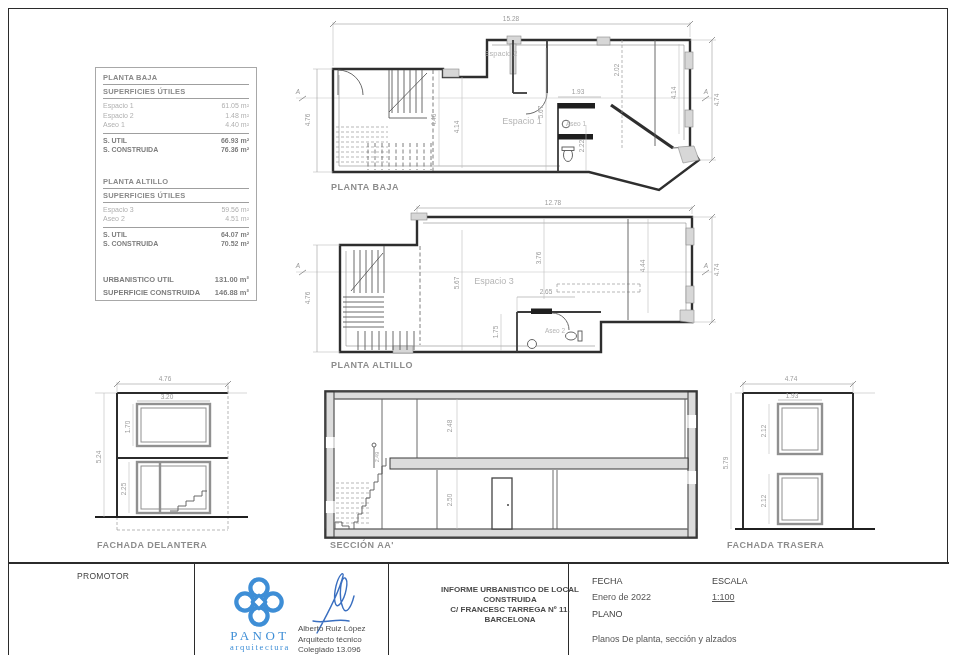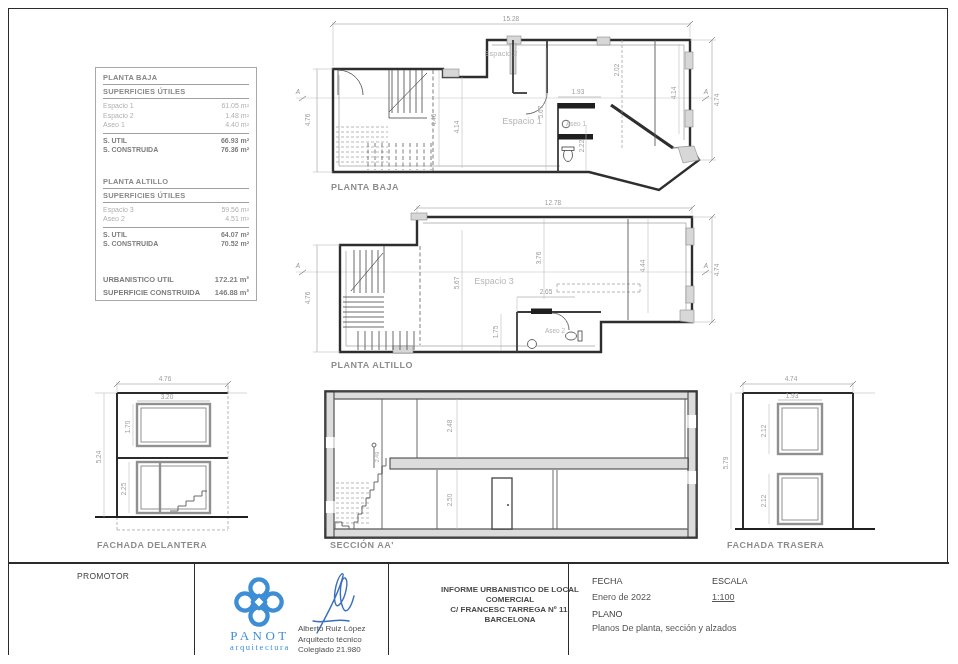--- a/index.html
+++ b/index.html
@@ -60,21 +60,21 @@
   #tb-architect{position:absolute;left:289px;top:60px;font-size:8px;line-height:10.5px;color:#4d4d4d;}
   #tb-project{position:absolute;left:379px;top:21px;width:180px;text-align:center;
         font-size:8px;font-weight:bold;line-height:10px;color:#4a4a4a;padding-left:32px;}
   .tb-label{font-size:9px;color:#3f3f3f;}
   .tb-value{font-size:9px;color:#555;}
   #tb-fecha-l{position:absolute;left:583px;top:12px;}
   #tb-fecha-v{position:absolute;left:583px;top:28px;}
   #tb-escala-l{position:absolute;left:703px;top:12px;}
   #tb-escala-v{position:absolute;left:703px;top:28px;text-decoration:underline;}
   #tb-plano-l{position:absolute;left:583px;top:45px;}
-  #tb-plano-v{position:absolute;left:583px;top:59px;width:150px;line-height:11px;}
+  #tb-plano-v{position:absolute;left:583px;top:70px;width:150px;line-height:11px;}
   #tb-sheetnum{position:absolute;left:843px;top:8px;width:90px;text-align:center;
         font-size:55px;font-weight:bold;color:#0e0e0e;letter-spacing:-1px;}
 </style>
 </head>
 <body>
 
 <div id="page">
   <div id="sheet-border"></div>
 
   <svg id="drawings" width="958" height="664" viewBox="0 0 958 664">
@@ -357,21 +357,21 @@
         <span>S. UTIL</span>
         <span>64.07 m²</span>
       </div>
     <div class="at-row total">
         <span>S. CONSTRUIDA</span>
         <span>70.52 m²</span>
       </div>
     <div class="at-gap2"></div>
     <div class="at-grand">
         <span>URBANISTICO UTIL</span>
-        <span>172.21 m²</span>
+        <span>131.00 m²</span>
       </div>
     <div class="at-grand">
         <span>SUPERFICIE CONSTRUIDA</span>
         <span>146.88 m²</span>
       </div>
   </div>
 
   <div id="title-block">
     <div class="tb-div" style="left:185px"></div>
     <div class="tb-div" style="left:379px"></div>
@@ -390,26 +390,26 @@
     </svg>
     <div id="tb-logo-name">PANOT</div>
     <div id="tb-logo-sub">arquitectura</div>
 
     <svg id="tb-signature" width="70" height="72" viewBox="0 0 70 72">
       <path d="M12,66 C22,48 34,26 38,9 C39,4 34,7 31,19 C28,32 30,43 35,37 C41,30 44,13 40,11 C36,9 33,29 38,41 C41,48 46,41 49,29 M8,54 C20,57 30,51 44,54" stroke="#3a6fc0" fill="none" stroke-width="1.4" stroke-linecap="round"></path>
     </svg>
     <div id="tb-architect">
       <div>Alberto Ruiz López</div>
       <div>Arquitecto técnico</div>
-      <div>Colegiado 21.980</div>
+      <div>Colegiado 13.096</div>
     </div>
 
     <div id="tb-project">
       <div>INFORME URBANISTICO DE LOCAL</div>
-      <div>COMERCIAL</div>
+      <div>CONSTRUIDA</div>
       <div>C/ FRANCESC TARREGA Nº 11,</div>
       <div>BARCELONA</div>
     </div>
 
     <div id="tb-fecha-l" class="tb-label">FECHA</div>
     <div id="tb-fecha-v" class="tb-value">Enero de 2022</div>
     <div id="tb-escala-l" class="tb-label">ESCALA</div>
     <div id="tb-escala-v" class="tb-value">1:100</div>
     <div id="tb-plano-l" class="tb-label">PLANO</div>
     <div id="tb-plano-v" class="tb-value">Planos De planta, sección y alzados</div>

